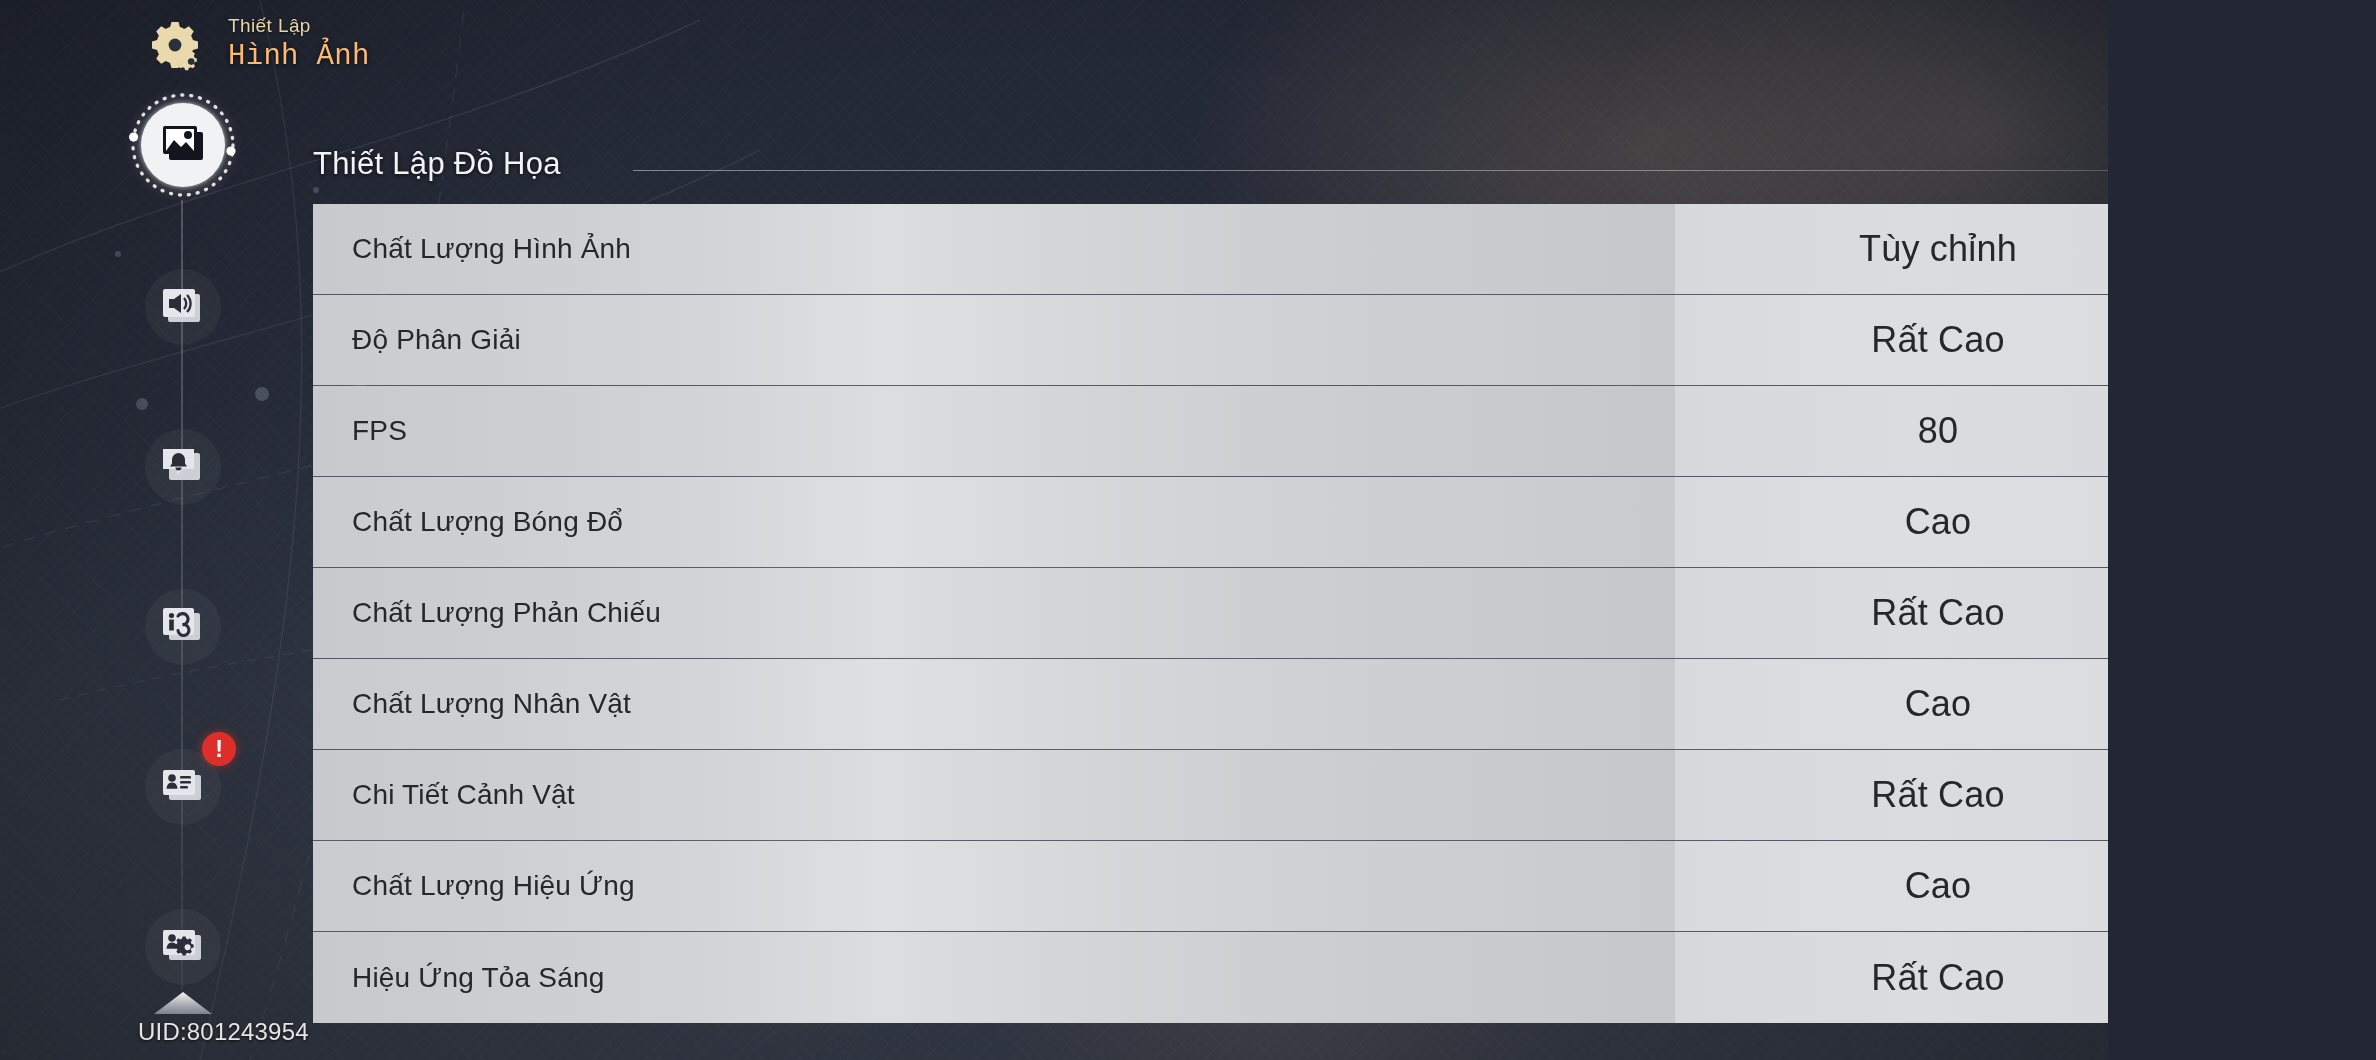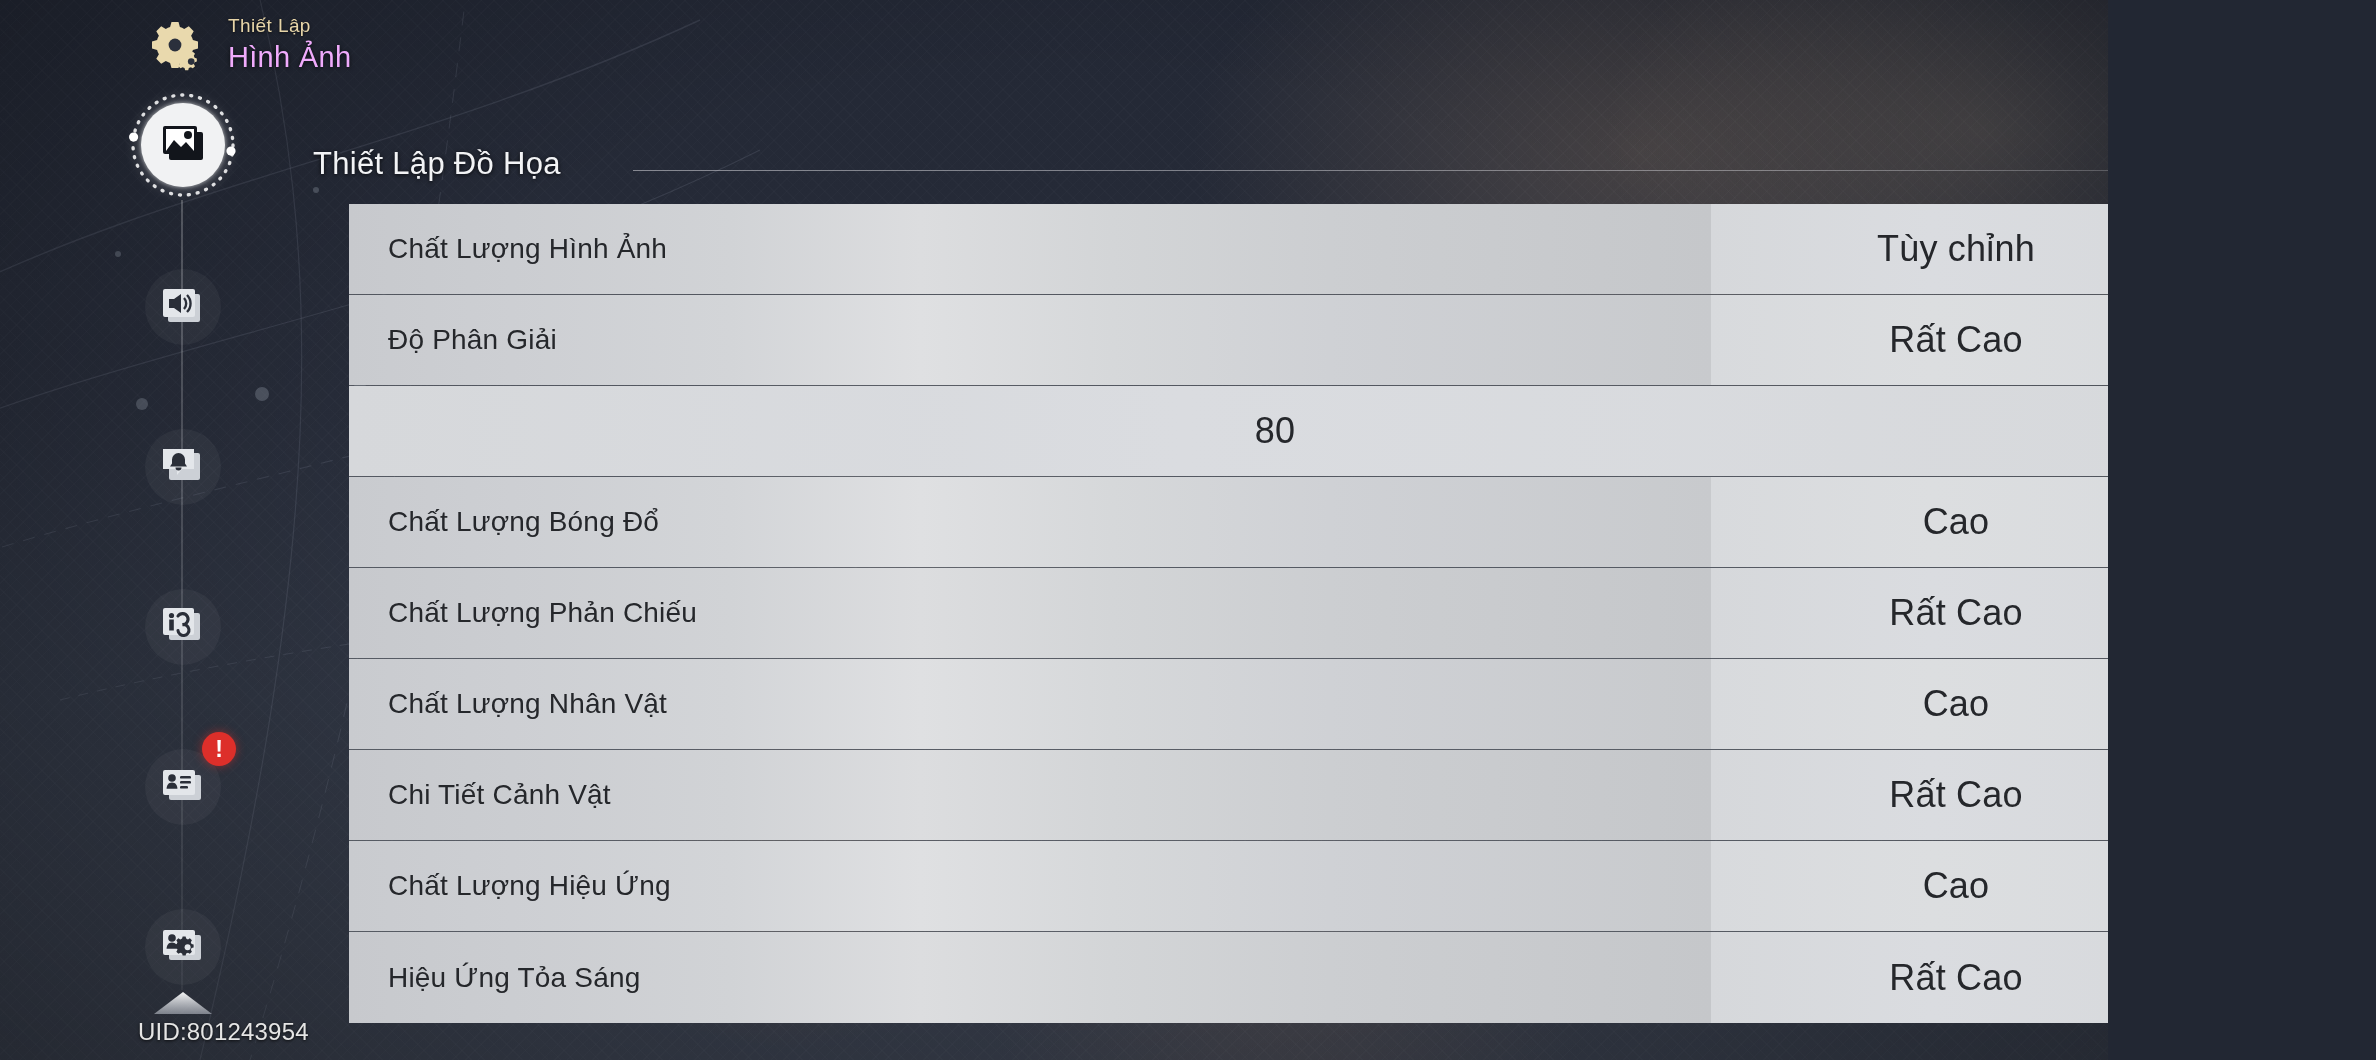--- a/index.html
+++ b/index.html
@@ -41,22 +41,23 @@
 
   
   .header{ position:absolute; left:0; top:0; width:100%; height:96px; }
   .hdr-gear{ position:absolute; left:150px; top:20px; width:54px; height:54px; }
   .hdr-text{ position:absolute; left:228px; top:14px; }
   .hdr-kicker{
     font-size:19px; color:#e7d5a8; letter-spacing:.4px; line-height:24px;
     text-shadow:0 1px 3px rgba(0,0,0,.7);
   }
   .hdr-title{
-    font-size:29px; color:#f0abfc; letter-spacing:.3px; line-height:36px; margin-top:1px;
+    font-size:29px; color:#fdba74; letter-spacing:.3px; line-height:36px; margin-top:1px;
     text-shadow:0 1px 4px rgba(0,0,0,.75);
+    font-family:Liberation Mono, monospace;
   }
 
   .close-btn{ position:absolute; left:2172px; top:10px; width:60px; height:60px; cursor:pointer; }
 
   
   .sidebar{ position:absolute; left:128px; top:90px; width:110px; height:960px; }
   .rail{
     position:absolute; left:53px; top:110px; width:2px; height:790px;
     background:linear-gradient(180deg, rgba(255,255,255,.22), rgba(255,255,255,.13) 60%, rgba(255,255,255,.05));
   }
@@ -106,21 +107,20 @@
   }
   .section-rule{
     position:absolute; left:320px; right:0; top:26px; height:1px;
     background:linear-gradient(90deg, rgba(215,215,220,.55), rgba(215,215,220,.45) 75%, rgba(215,215,220,.22));
   }
 
   .rows{ position:relative; width:1888px; }
   .row{
     position:relative; display:flex; height:91px; align-items:stretch;
     border-bottom:1px solid rgba(120,124,130,.55);
-    margin-left:36px;
   }
   .row:last-child{ border-bottom:none; }
   .row-label{
     flex:0 0 1362px; display:flex; align-items:center; padding-left:39px;
     background:linear-gradient(90deg,#c9cbcf 0%,#cdcfd3 12%,#d3d5d8 28%,#dfe0e2 42%,#d6d8da 56%,#cfd1d5 72%,#c8cacd 100%);
   }
   .row:nth-child(odd) .row-label{
     background:linear-gradient(90deg,#c7c9cd 0%,#cbcdd1 12%,#d1d3d6 28%,#dcdddf 42%,#d3d5d7 56%,#ccced1 72%,#c5c7ca 100%);
   }
   .row-label-text{ font-size:28px; color:#25272b; letter-spacing:.2px; }
@@ -327,20 +327,23 @@
         <div class="row">
           <div class="row-label">
             <span class="row-label-text">Độ Phân Giải</span>
           </div>
           <div class="row-value">
             <span class="row-value-text">Rất Cao</span>
             <span class="caret"></span>
           </div>
         </div>
         <div class="row">
+          <div class="row-label">
+            <span class="row-label-text">FPS</span>
+          </div>
           <div class="row-value">
             <span class="row-value-text">80</span>
             <span class="caret"></span>
           </div>
         </div>
         <div class="row">
           <div class="row-label">
             <span class="row-label-text">Chất Lượng Bóng Đổ</span>
           </div>
           <div class="row-value">

